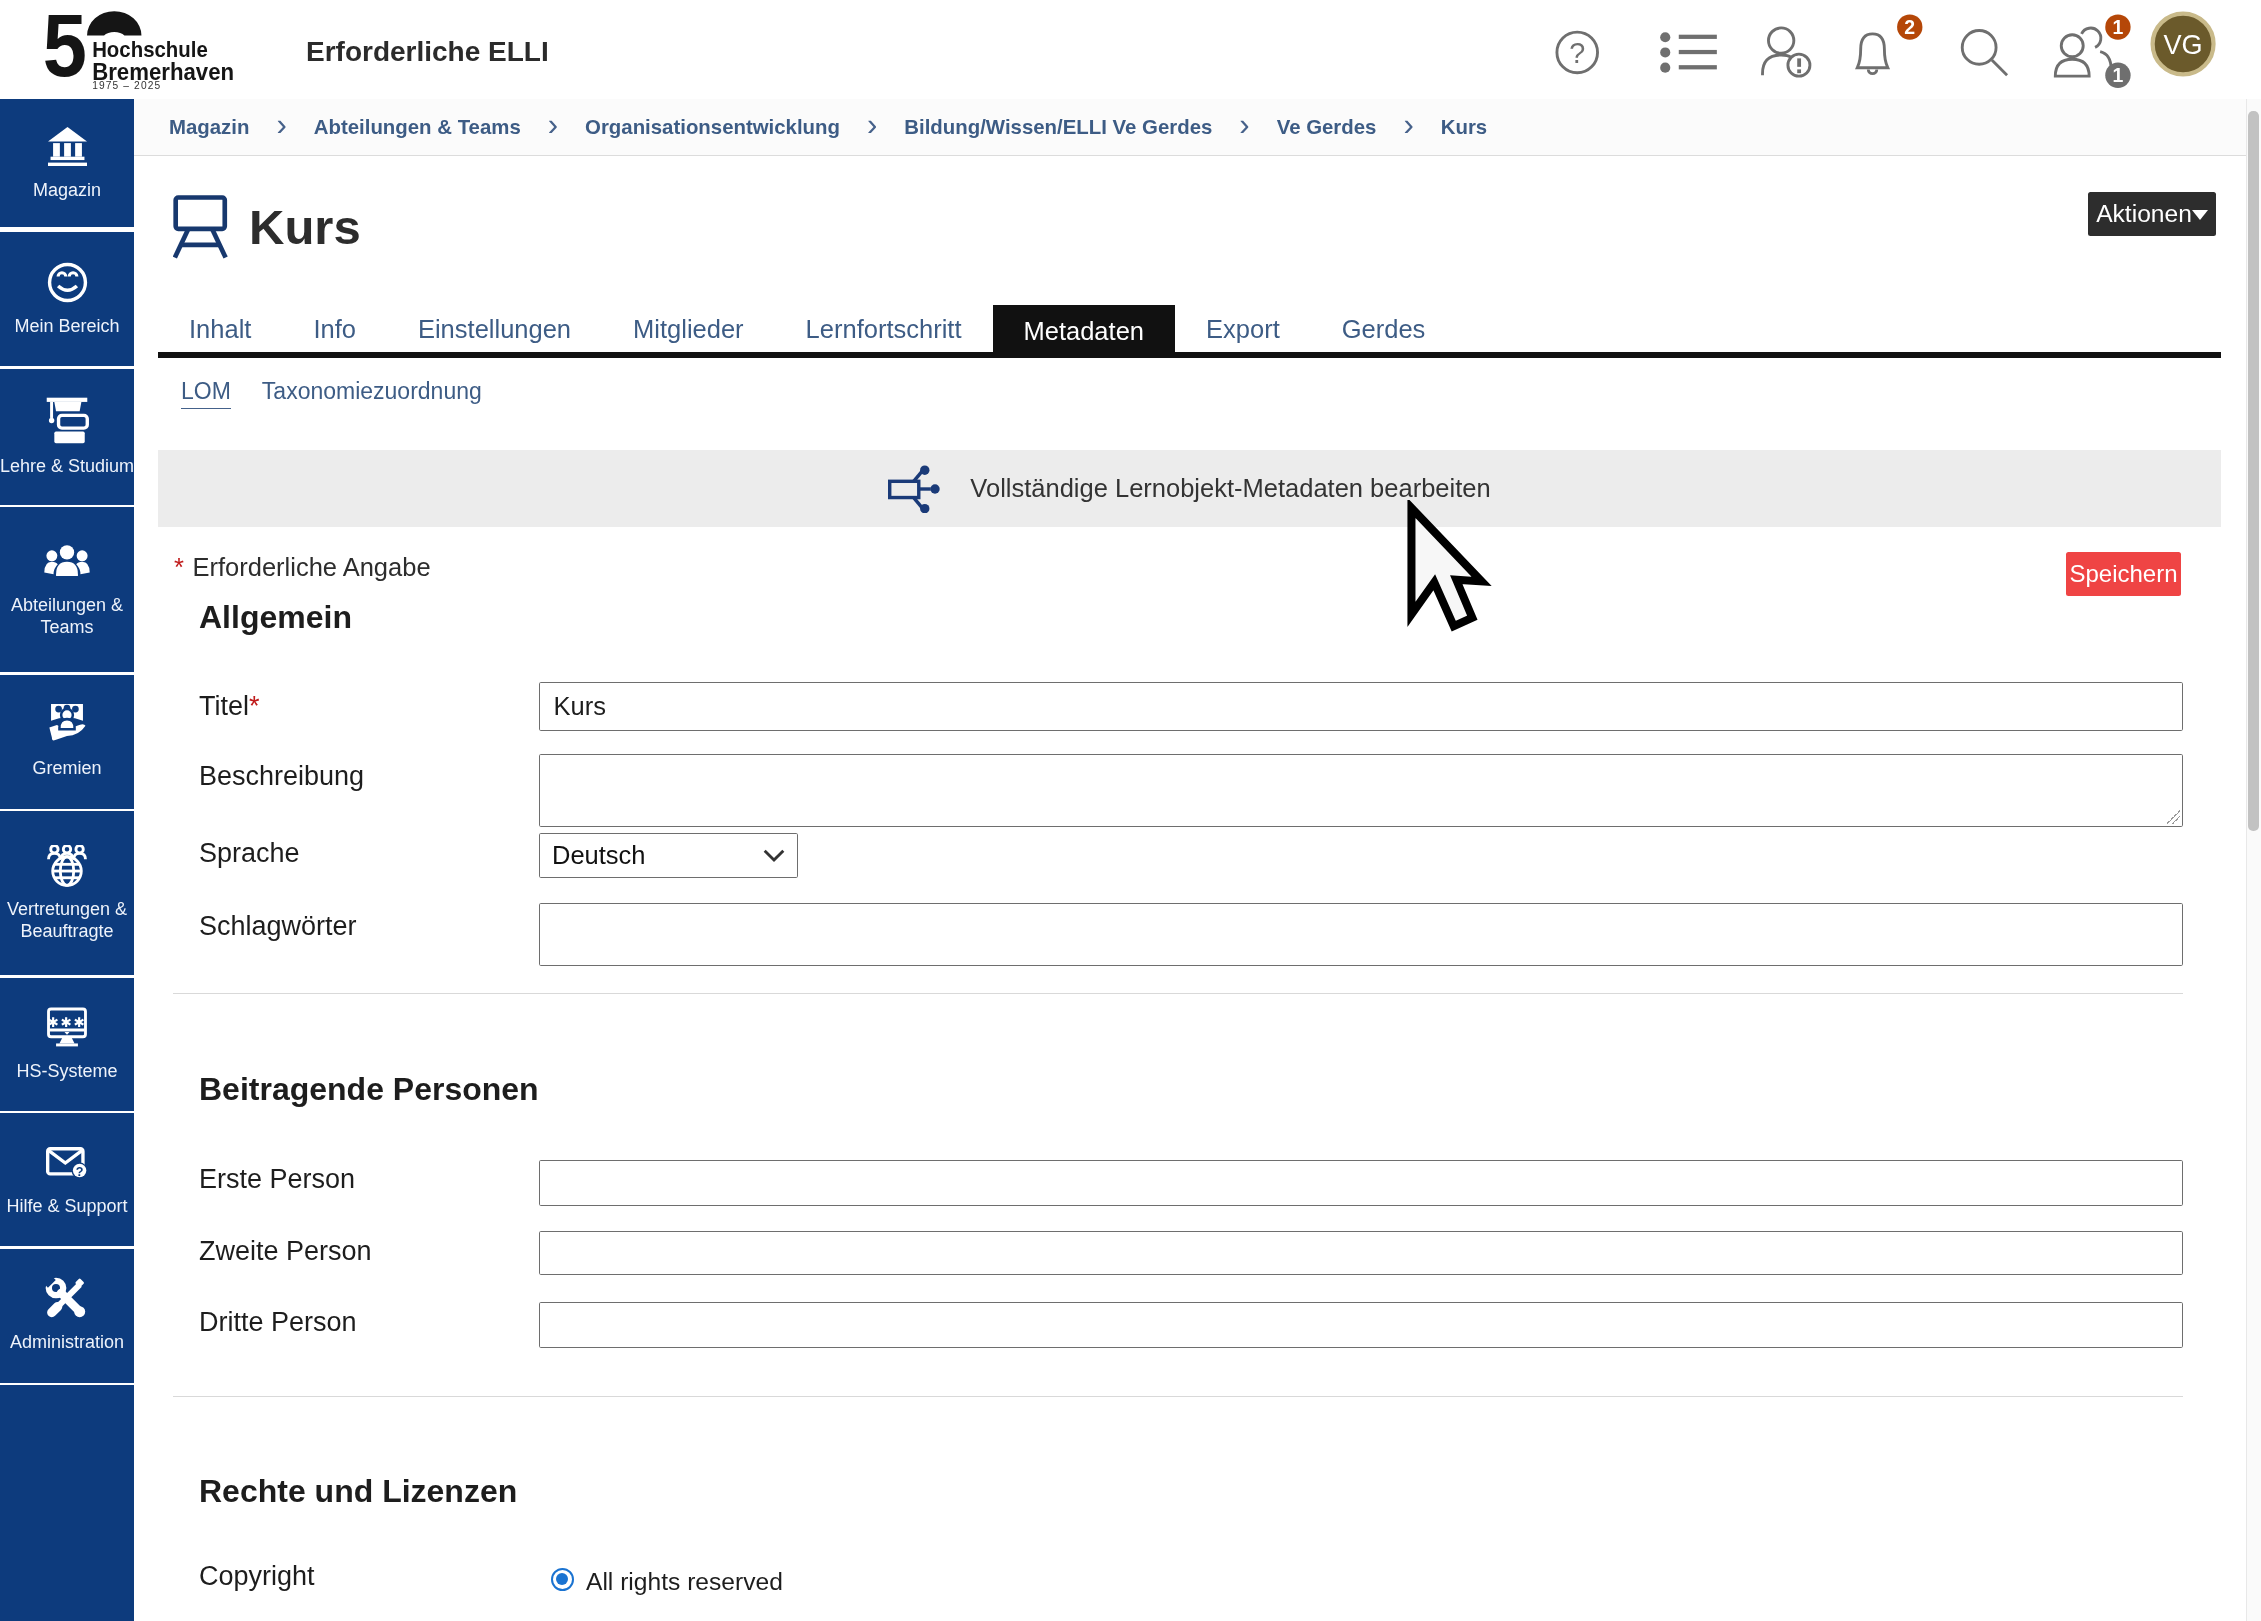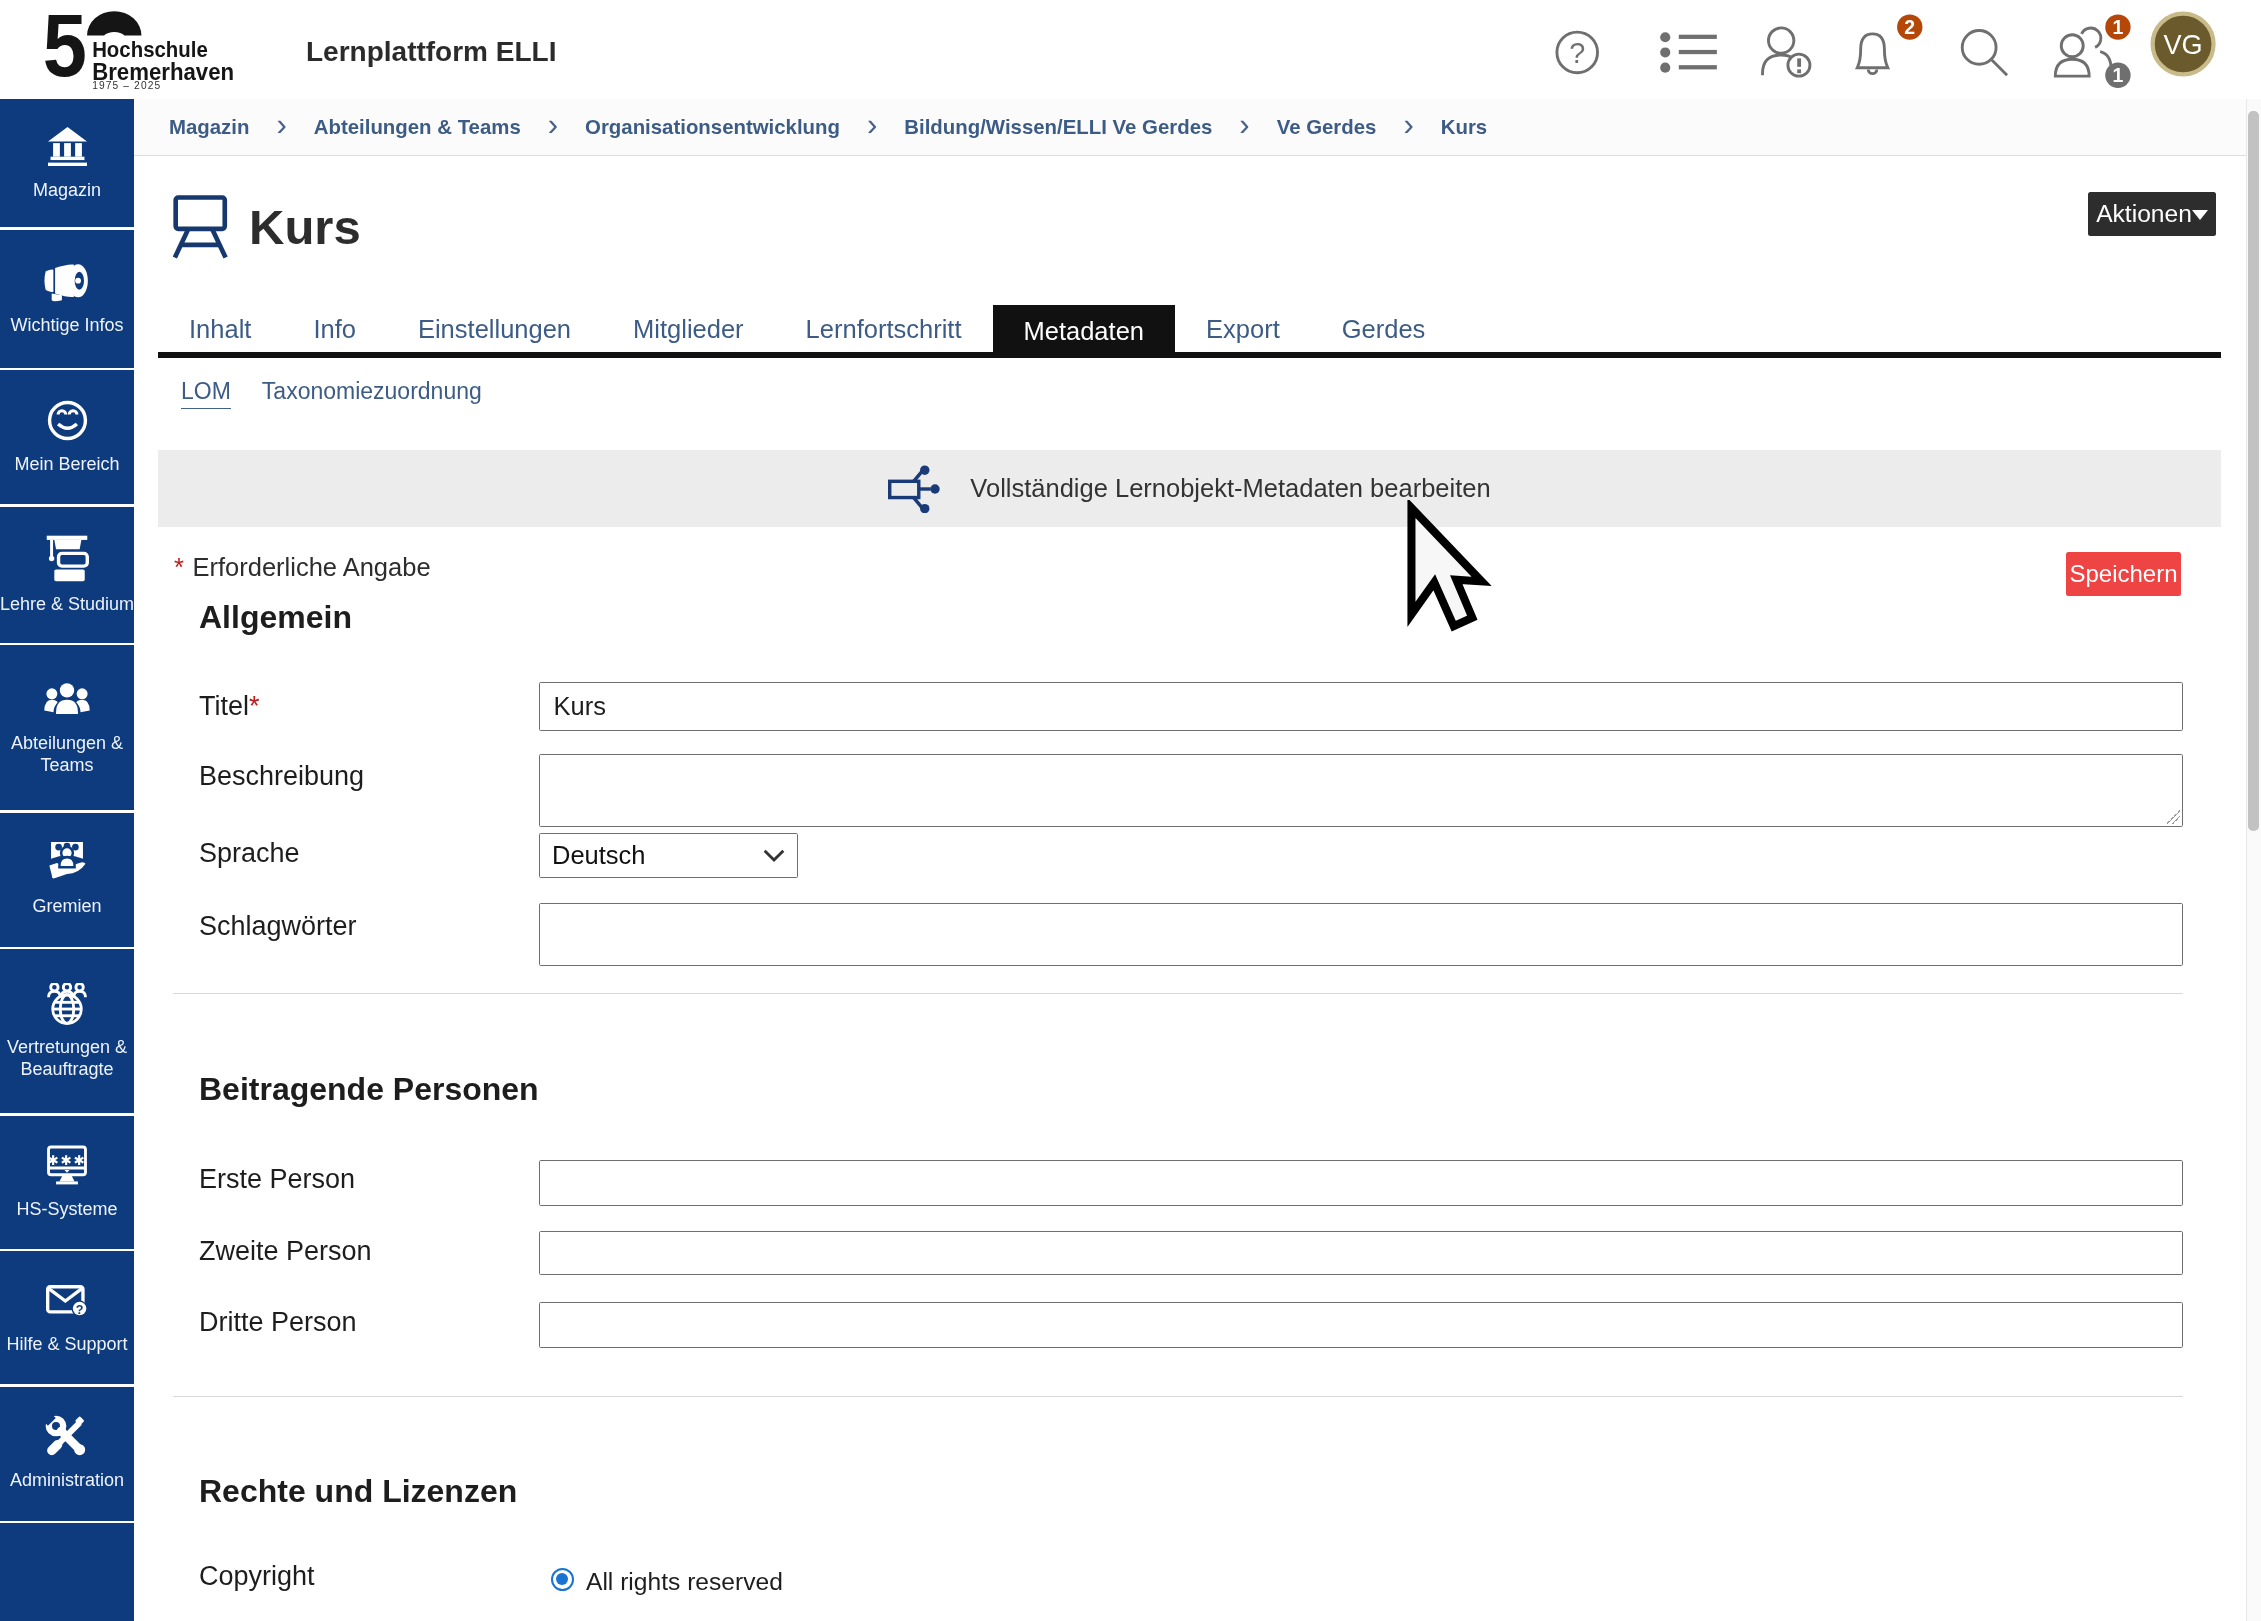--- a/index.html
+++ b/index.html
@@ -83,21 +83,21 @@
 <div id="header">
   <div id="logo">
     <svg width="255" height="85" viewBox="0 0 300 100">
       <text x="1" y="78" font-size="104" font-weight="700" fill="#151515" font-family="Liberation Sans" textLength="52" lengthAdjust="spacingAndGlyphs">5</text>
       <path d="M 53 30 A 32 28.6 0 0 1 117 30 L 97 30 A 14 8.5 0 0 0 73 30 Z" fill="#151515"></path>
       <text x="59" y="55.5" font-size="27" font-weight="700" fill="#151515" font-family="Liberation Sans" textLength="136" lengthAdjust="spacingAndGlyphs">Hochschule</text>
       <text x="59" y="82" font-size="29" font-weight="700" fill="#151515" font-family="Liberation Sans" textLength="167" lengthAdjust="spacingAndGlyphs">Bremerhaven</text>
       <text x="59" y="92.5" font-size="12" fill="#333" font-family="Liberation Sans" textLength="80" lengthAdjust="spacing">1975 – 2025</text>
     </svg>
   </div>
-  <div id="apptitle">Lernplattform ELLI</div>
+  <div id="apptitle">Erforderliche ELLI</div>
 
   <svg class="hicon" style="left:1545px" width="716" height="99" viewBox="0 0 844 117">
     <g fill="none" stroke="#6f6f6f" stroke-width="3.4">
 
       <circle cx="37" cy="62" r="24"></circle>
       <text x="37" y="75" font-size="34" fill="#6f6f6f" stroke="none" text-anchor="middle" font-family="Liberation Sans">?</text>
 
       <g stroke="none" fill="#6f6f6f">
         <circle cx="141" cy="44" r="6"></circle>
           <circle cx="141" cy="62" r="6"></circle>
@@ -151,35 +151,20 @@
             <rect x="19" y="19" width="8" height="16"></rect>
             <rect x="32" y="19" width="8" height="16"></rect>
             <rect x="3" y="35" width="40" height="4"></rect>
             <rect x="0" y="42" width="46" height="4"></rect>
           </g>
         </svg>
       </div>
       <div class="lbl">Magazin</div>
     </div>
     <div class="ssep"></div>
-    <div class="stile" style="height:138px">
-      <div style="height:42px;display:flex;align-items:center">
-        <svg width="46" height="40" viewBox="0 0 54 47">
-          <g fill="#fff">
-            <path d="M 13 7 Q 28 2 35 3 L 35 41 Q 28 42 13 37 Z"></path>
-            <path d="M 2 11 Q 8 8 11 9 L 11 35 Q 8 36 2 33 Q -1 22 2 11 Z"></path>
-            <path d="M 9 37 L 21 39 L 21 45 Q 11 47 9 45 Z"></path>
-            <ellipse cx="40" cy="22" rx="11.5" ry="19.5"></ellipse>
-          </g>
-          <ellipse cx="41.5" cy="22" rx="5.5" ry="10.5" fill="#0d3b7d"></ellipse>
-          <circle cx="40" cy="22" r="3.4" fill="#fff"></circle>
-        </svg>
-      </div>
-      <div class="lbl">Wichtige Infos</div>
-    </div>
     <div class="ssep"></div>
     <div class="stile" style="height:134px">
       <div style="height:42px;display:flex;align-items:center">
         <svg width="41" height="41" viewBox="0 0 48 48">
           <circle cx="24" cy="24" r="21" fill="none" stroke="#fff" stroke-width="4"></circle>
           <path d="M 13 17 a 4.5 4.5 0 0 1 9 0" fill="none" stroke="#fff" stroke-width="3.6"></path>
           <path d="M 26 17 a 4.5 4.5 0 0 1 9 0" fill="none" stroke="#fff" stroke-width="3.6"></path>
           <path d="M 13 28 q 11 10 22 0" fill="none" stroke="#fff" stroke-width="4"></path>
         </svg>
       </div>

